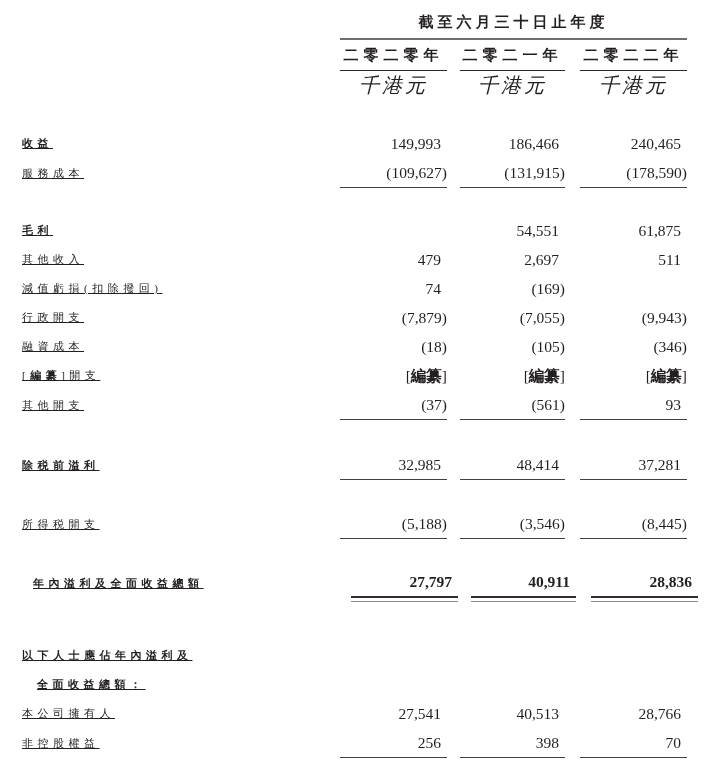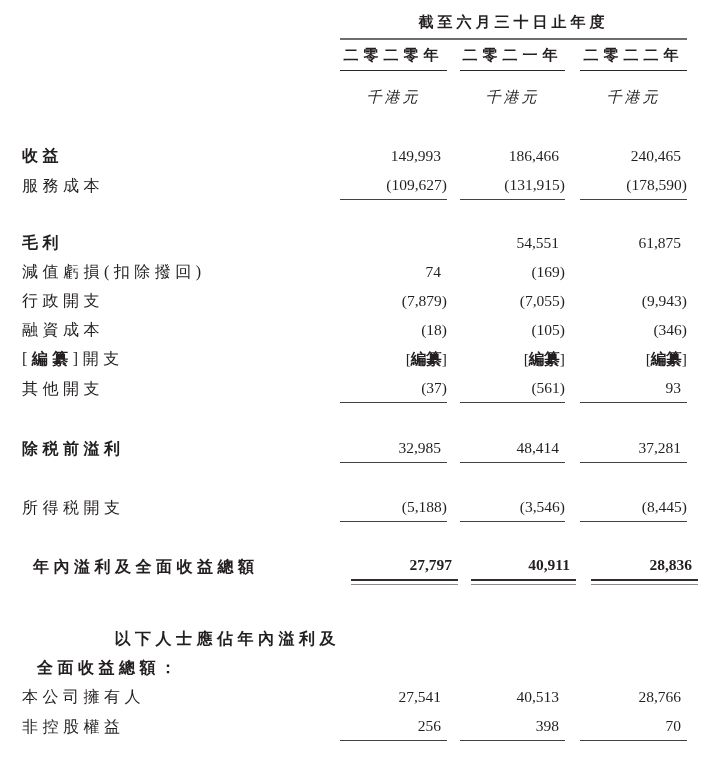--- a/index.html
+++ b/index.html
@@ -45,34 +45,34 @@
     text-align:center;
     font-weight:700;
     font-size:15px;
     letter-spacing:5px;
     line-height:30px;
     border-bottom:1.6px solid var(--rule-year);
   }
   .unit-row .unit{
     text-align:center;
     font-style:italic;
-    font-size:15px;
+    font-size:20px;
     letter-spacing:3px;
     line-height:28px;
-    margin-top:12px;
   }
 
   
   #rows{margin-top:30px;}
   .trow{height:29px;line-height:29px;}
   .label{
     grid-column:1;
-    font-size:16px;
+    font-size:11px;
     letter-spacing:4.5px;
     white-space:nowrap;
+    text-decoration:underline;
   }
   .label.bold{font-weight:700;}
   .label.indent{padding-left:15px;}
   .redact{font-weight:700;}
   .val{
     text-align:right;
     font-size:15.5px;
     padding-right:6px;
     white-space:nowrap;
   }
@@ -122,20 +122,26 @@
         <div class="v0 val"><span class="hang">(109,627)</span></div>
         <div class="v1 val"><span class="hang">(131,915)</span></div>
         <div class="v2 val"><span class="hang">(178,590)</span></div>
       </div>
       <div class="grid-row trow" style="margin-top: 29px;">
         <div class="label bold">毛利</div>
         <div class="v1 val"><span>54,551</span></div>
         <div class="v2 val"><span>61,875</span></div>
       </div>
       <div class="grid-row trow">
+        <div class="label">其他收入</div>
+        <div class="v0 val"><span>479</span></div>
+        <div class="v1 val"><span>2,697</span></div>
+        <div class="v2 val"><span>511</span></div>
+      </div>
+      <div class="grid-row trow">
         <div class="label">減值虧損(扣除撥回)</div>
         <div class="v0 val"><span>74</span></div>
         <div class="v1 val"><span class="hang">(169)</span></div>
       </div>
       <div class="grid-row trow">
         <div class="label">行政開支</div>
         <div class="v0 val"><span class="hang">(7,879)</span></div>
         <div class="v1 val"><span class="hang">(7,055)</span></div>
         <div class="v2 val"><span class="hang">(9,943)</span></div>
       </div>
@@ -168,21 +174,21 @@
         <div class="v0 val"><span class="hang">(5,188)</span></div>
         <div class="v1 val"><span class="hang">(3,546)</span></div>
         <div class="v2 val"><span class="hang">(8,445)</span></div>
       </div>
       <div class="grid-row trow u-double" style="margin-top: 29px; padding-left: 33px;">
         <div class="label bold">年內溢利及全面收益總額</div>
         <div class="v0 val"><span>27,797</span></div>
         <div class="v1 val"><span>40,911</span></div>
         <div class="v2 val"><span>28,836</span></div>
       </div>
-      <div class="grid-row trow" style="margin-top: 45px; text-align: right;">
+      <div class="grid-row trow" style="margin-top: 45px;">
         <div class="label bold">以下人士應佔年內溢利及</div>
       </div>
       <div class="grid-row trow">
         <div class="label bold indent">全面收益總額：</div>
       </div>
       <div class="grid-row trow">
         <div class="label">本公司擁有人</div>
         <div class="v0 val"><span>27,541</span></div>
         <div class="v1 val"><span>40,513</span></div>
         <div class="v2 val"><span>28,766</span></div>

